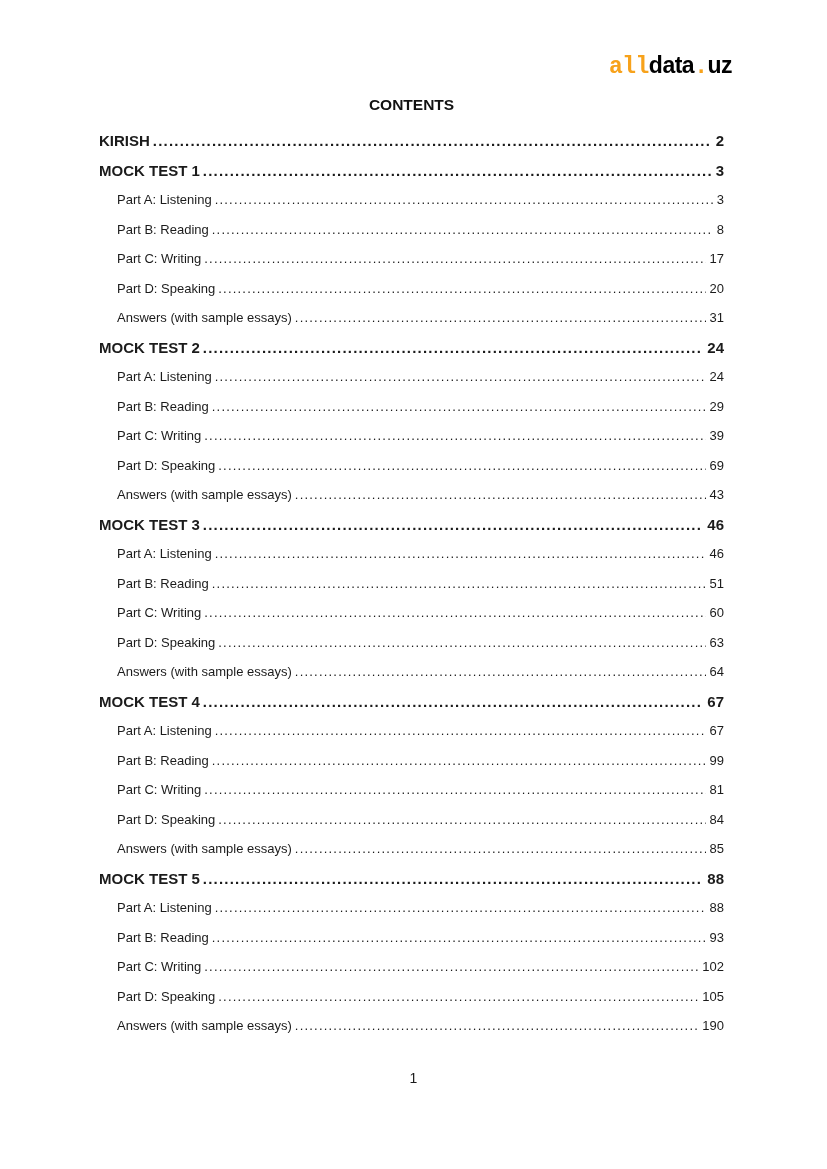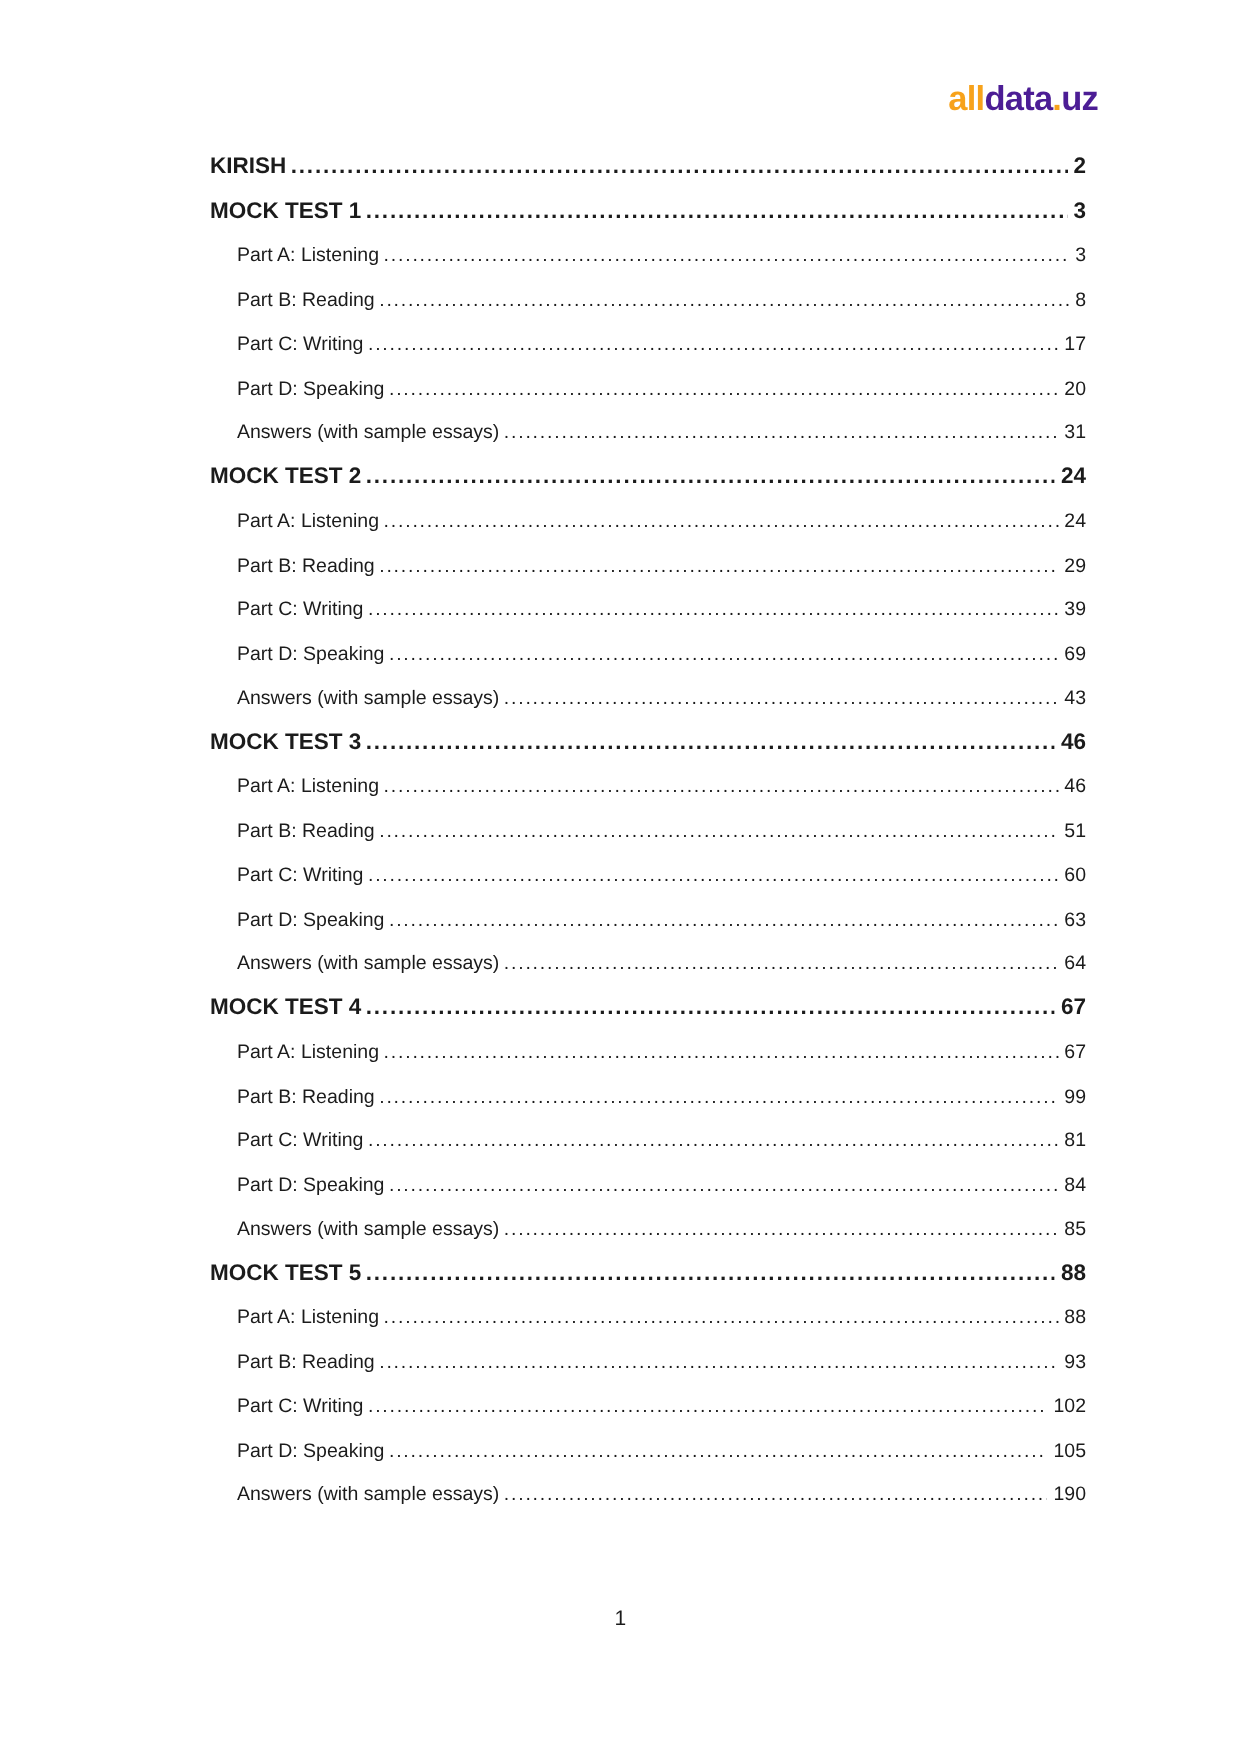--- a/index.html
+++ b/index.html
@@ -18,41 +18,40 @@
   }
   .logo {
     position: absolute;
     top: 52px;
     right: 95px;
     font-size: 23px;
     font-weight: 800;
     letter-spacing: -0.5px;
     white-space: nowrap;
   }
-  .logo .orange { color: #F7A21B; }
-  .logo .blue   { color: #4c1d95; }
+  .logo .orange { color: #F7A21B; font-family: Liberation Mono, monospace; }
+  .logo .blue   { color: #000000; }
   .content {
     position: absolute;
     left: 99px;
     right: 103px;
     top: 96px;
   }
   .toc-title {
     margin: 0 0 12px 0;
     text-align: center;
     font-size: 15.5px;
     font-weight: 700;
     color: #111;
   }
   .toc-row {
     display: flex;
     align-items: center;
     line-height: 29.5px;
     white-space: nowrap;
-    margin-left: 41px;
   }
   .toc-row.lvl1 {
     font-weight: 700;
     font-size: 15px;
   }
   .toc-row.lvl2 {
     font-size: 13px;
     padding-left: 18px;
   }
   .toc-label {
@@ -82,20 +81,21 @@
 </head>
 <body>
 
 <div class="page">
 
   <div class="logo">
     <span class="orange">all</span><span class="blue">data</span><span class="orange">.</span><span class="blue">uz</span>
   </div>
 
   <div class="content">
+    <h1 class="toc-title">CONTENTS</h1>
     <div id="toc">
         <div class="toc-row lvl1">
           <span class="toc-label">KIRISH</span>
           <span class="toc-dots">............................................................................................................................................................................................................................................................................................................</span>
           <span class="toc-page">2</span>
         </div>
         <div class="toc-row lvl1">
           <span class="toc-label">MOCK TEST 1</span>
           <span class="toc-dots">............................................................................................................................................................................................................................................................................................................</span>
           <span class="toc-page">3</span>

